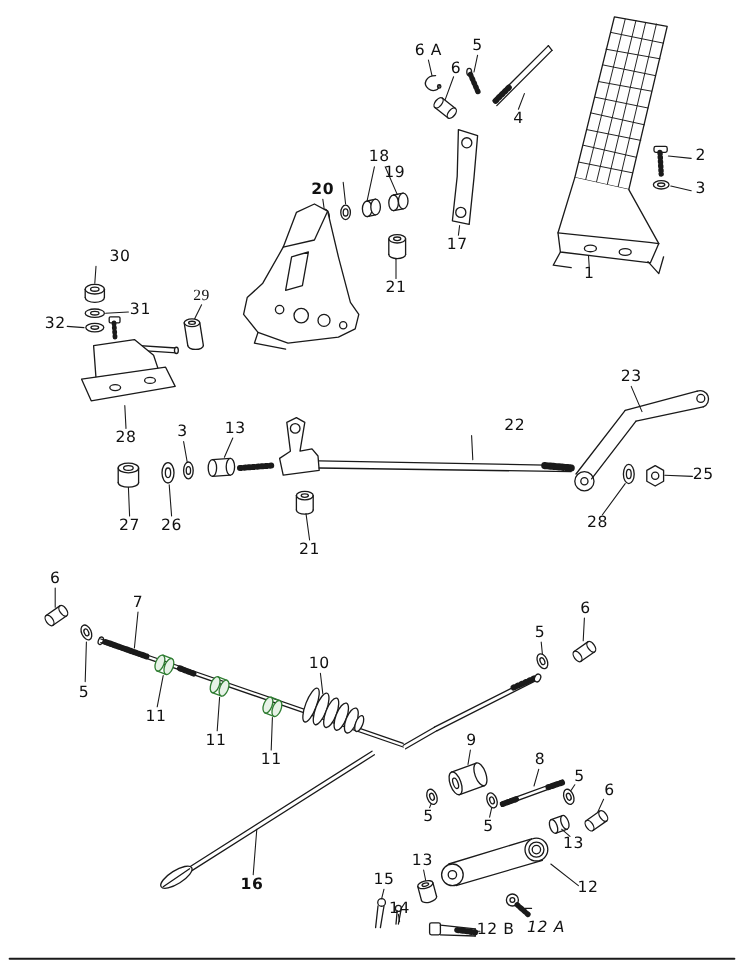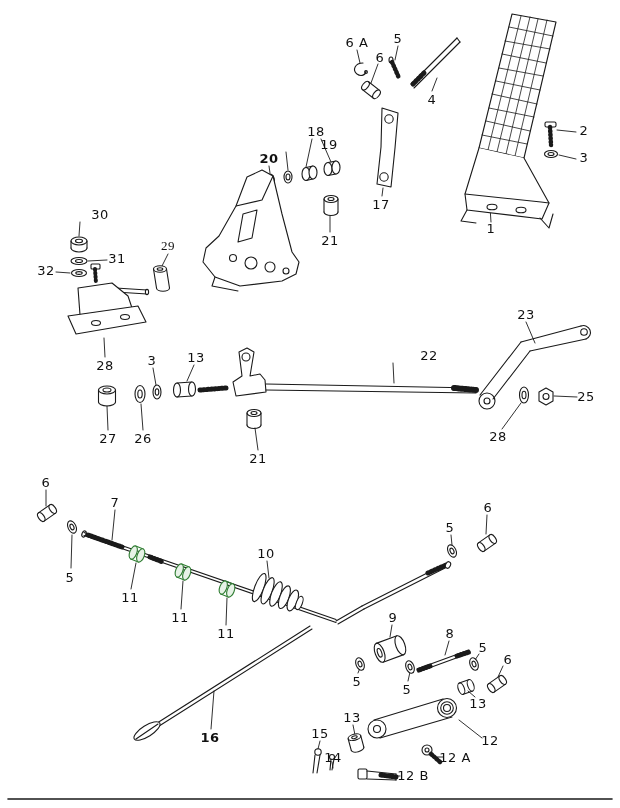--- a/index.html
+++ b/index.html
@@ -481,17 +481,17 @@
       <div class="part-label" style="left: 450px; top: 633px;">8</div>
       <div class="part-label" style="left: 357px; top: 681px;">5</div>
       <div class="part-label" style="left: 407px; top: 689px;">5</div>
       <div class="part-label" style="left: 483px; top: 647px;">5</div>
       <div class="part-label" style="left: 508px; top: 659px;">6</div>
       <div class="part-label" style="left: 478px; top: 703px;">13</div>
       <div class="part-label" style="left: 210px; top: 737px; font-weight: bold;">16</div>
       <div class="part-label" style="left: 320px; top: 733px;">15</div>
       <div class="part-label" style="left: 352px; top: 717px;">13</div>
       <div class="part-label" style="left: 490px; top: 740px;">12</div>
-      <div class="part-label" style="left: 455px; top: 757px;">12 A</div>
+      <div class="part-label" style="left: 455px; top: 773px; font-style: italic;">12 A</div>
       <div class="part-label" style="left: 333px; top: 757px;">14</div>
       <div class="part-label" style="left: 413px; top: 775px;">12 B</div>
     </div>
 </div>
 
 </body></html>

